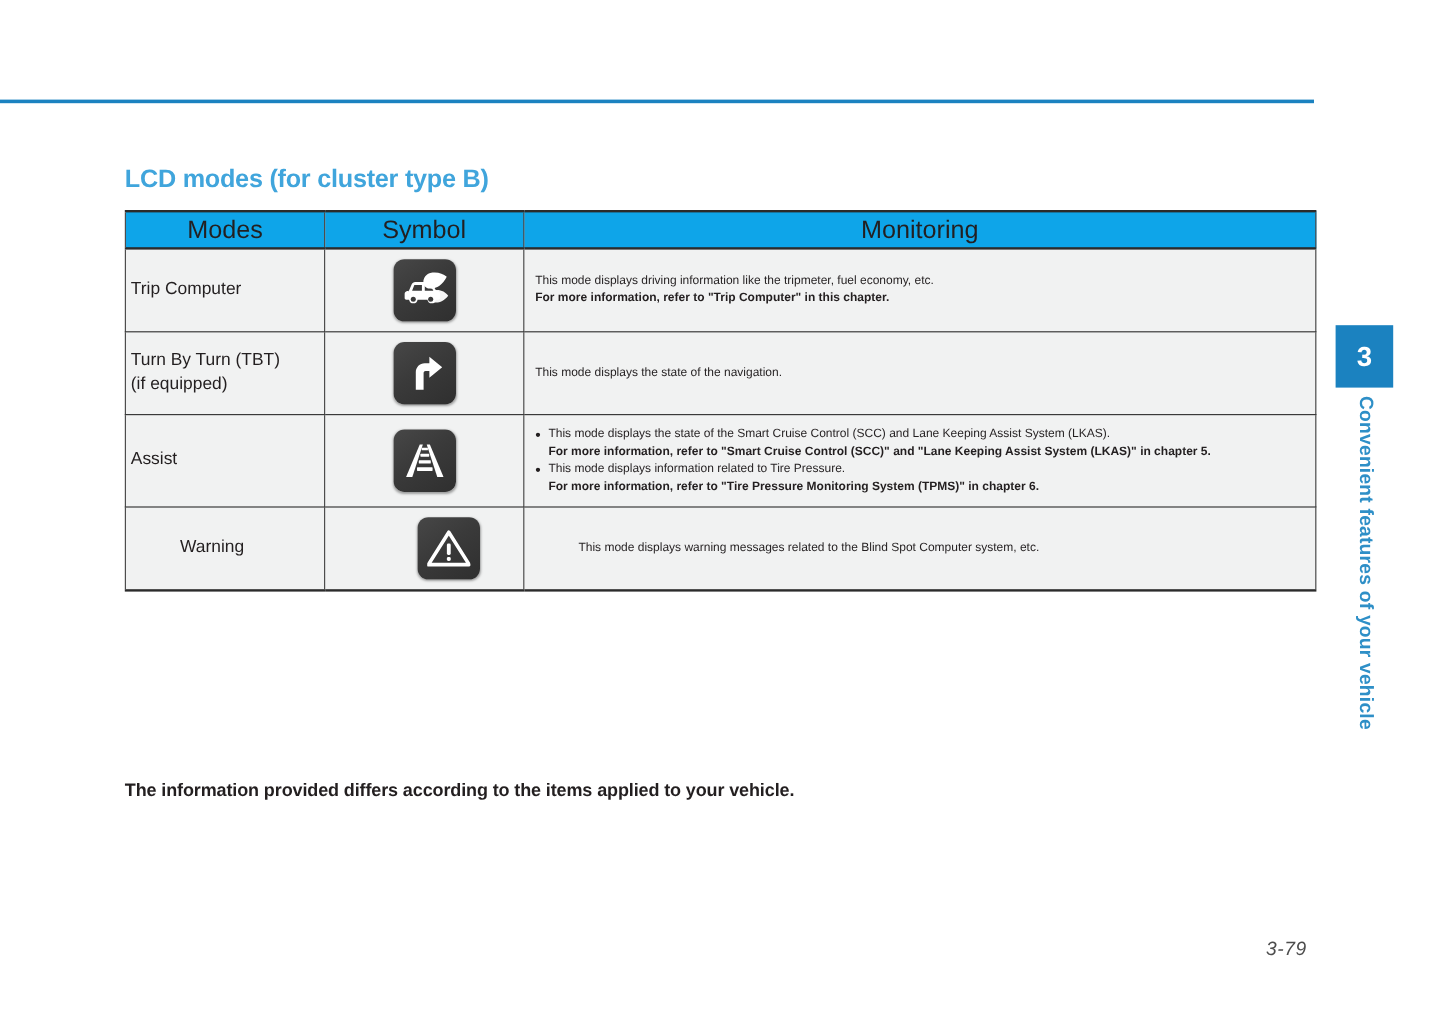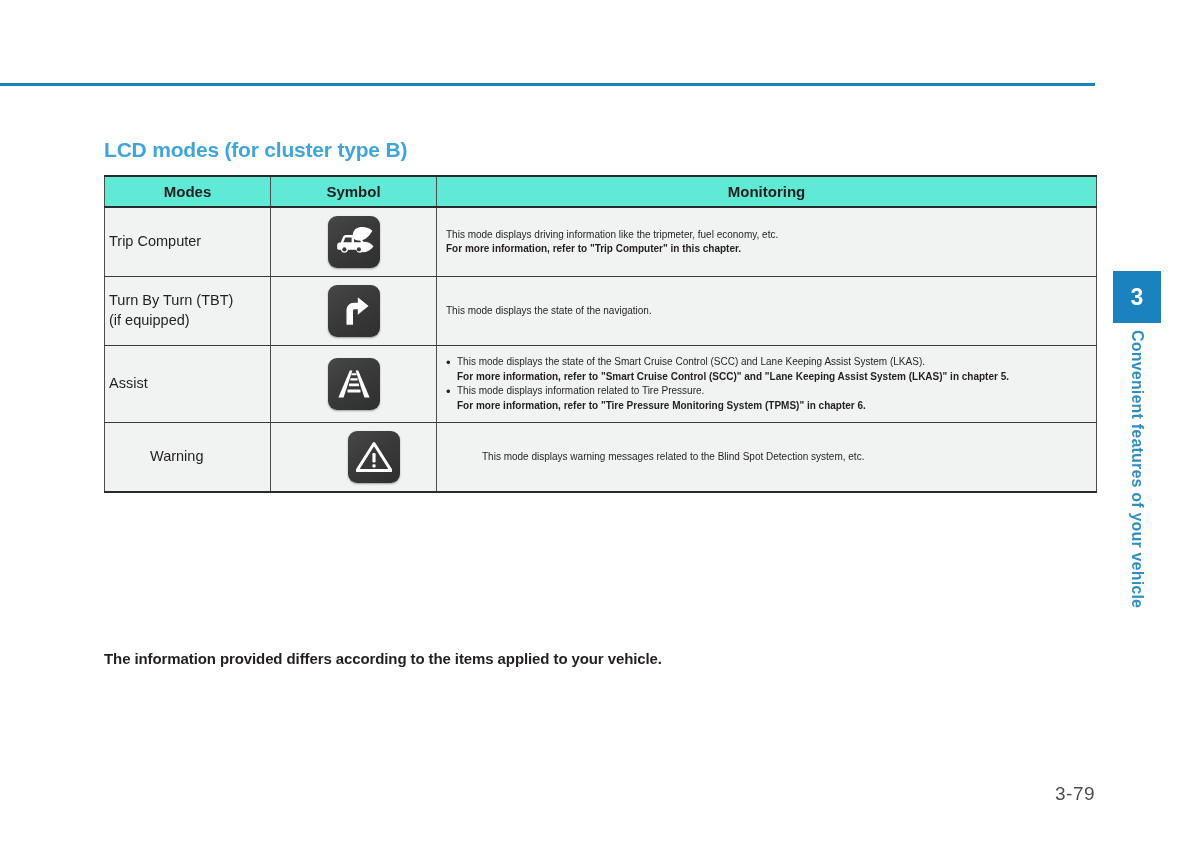--- a/index.html
+++ b/index.html
@@ -54,23 +54,23 @@
   .mode-table td {
     border-left: 1px solid #4d4d4d;
     border-right: 1px solid #4d4d4d;
     border-top: 1px solid #3a3a3a;
     border-bottom: 1px solid #3a3a3a;
     background: #f1f2f2;
     vertical-align: middle;
     padding: 0;
   }
   .mode-table thead th {
-    background: #5eead4;
-    font-size: 15px;
-    font-weight: bold;
+    background: #0ea5e9;
+    font-size: 21px;
+    font-weight: normal;
     text-align: center;
     height: 29px;
     border-top: 2px solid #2b2b2b;
     border-bottom: 2px solid #2b2b2b;
   }
   .mode-table tbody tr:last-child td {
     border-bottom: 2px solid #2b2b2b;
     padding-left: 45px;
   }
 
@@ -164,23 +164,24 @@
   .chapter-title span {
     writing-mode: vertical-rl;
     white-space: nowrap;
   }
 
   
   .page-number {
     position: absolute;
     left: 1055px;
     top: 783px;
-    font-size: 19px;
+    font-size: 16px;
     color: #4d4d4d;
     letter-spacing: 0.5px;
+    font-style: italic;
   }
 </style>
 </head>
 <body>
 
 <div class="top-rule"></div>
 
 <div class="section-heading">LCD modes (for cluster type B)</div>
 
 <table class="mode-table">
@@ -272,21 +273,21 @@
       <td class="cell-symbol">
         <span class="tile">
           <svg width="36" height="32" viewBox="0 0 36 32" aria-hidden="true">
             <path d="M18 2.5L35 29.5H1z" fill="none" stroke="#ffffff" stroke-width="3" stroke-linejoin="round"></path>
             <rect x="16.4" y="12.0" width="3.2" height="9.5" rx="1.2" fill="#ffffff"></rect>
             <rect x="16.4" y="23.2" width="3.2" height="3.2" rx="1.2" fill="#ffffff"></rect>
           </svg>
         </span>
       </td>
       <td class="cell-expl">
-        <span class="expl-line">This mode displays warning messages related to the Blind Spot Detection system, etc.</span>
+        <span class="expl-line">This mode displays warning messages related to the Blind Spot Computer system, etc.</span>
       </td>
     </tr>
 
   </tbody>
 </table>
 
 <div class="table-note">The information provided differs according to the items applied to your vehicle.</div>
 
 <div class="chapter-tab">3</div>
 <div class="chapter-title">

